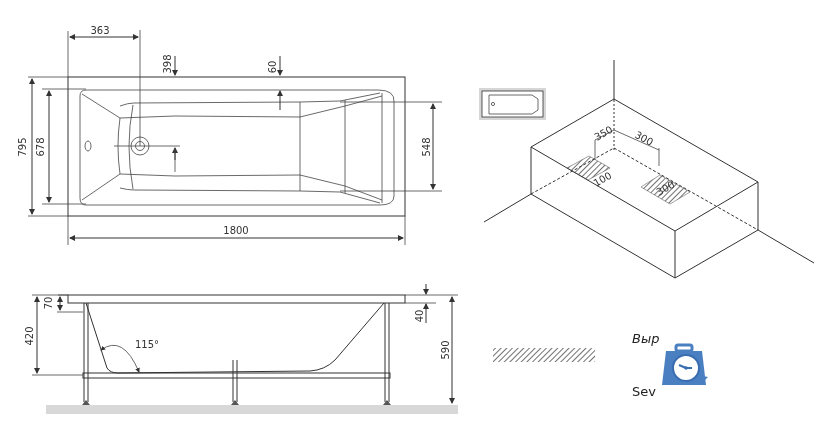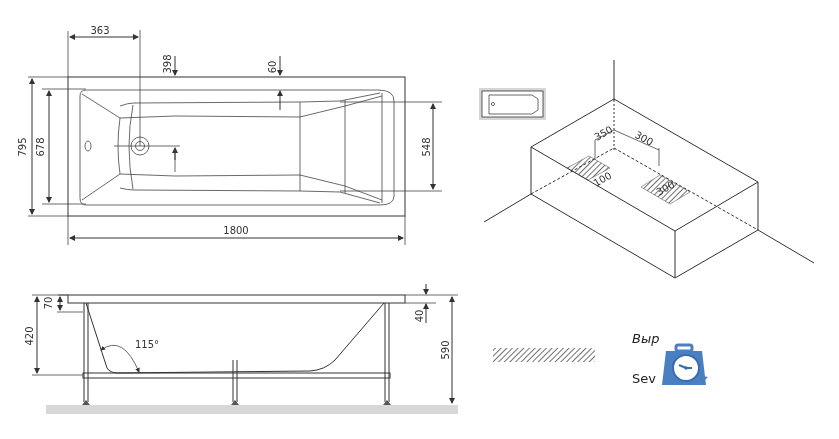--- a/index.html
+++ b/index.html
@@ -157,21 +157,21 @@
     <text x="597" y="141" class="dim" font-size="8" transform="rotate(-30 597 141)">350</text>
     <text x="634" y="137" class="dim" font-size="8" transform="rotate(28 634 137)">300</text>
     <text x="596" y="187" class="dim" font-size="8" transform="rotate(-30 596 187)">100</text>
     <text x="659" y="196" class="dim" font-size="8" transform="rotate(-30 659 196)">300</text>
   </g>
 
   <rect x="493" y="348" width="102" height="14" fill="url(#hatch)"></rect>
 </svg>
 
 <div class="legend-text" style="left:632px; top:331px;font-style:italic;">Выр</div>
-<div class="legend-text" style="left:632px; top:371px;">Sev</div>
+<div class="legend-text" style="left:632px; top:384px;">Sev</div>
 
 <div class="logo">
   <svg width="48" height="44" viewBox="0 0 48 44" style="position:static">
     <rect x="14" y="2" width="16" height="6" rx="2" fill="none" stroke="#4a7fc1" stroke-width="3"></rect>
     <path d="M4,8 L40,8 L44,42 L0,42 Z" fill="#4a7fc1"></path>
     <circle cx="24" cy="25" r="13" fill="#fff" stroke="#3a6db0" stroke-width="2"></circle>
     <line x1="24" y1="25" x2="17" y2="22" stroke="#3a6db0" stroke-width="2"></line>
     <line x1="24" y1="25" x2="30" y2="25" stroke="#3a6db0" stroke-width="2"></line>
     <circle cx="24" cy="25" r="1.8" fill="#3a6db0"></circle>
     <path d="M36,32 L46,34 L40,40 Z" fill="#4a7fc1"></path>

